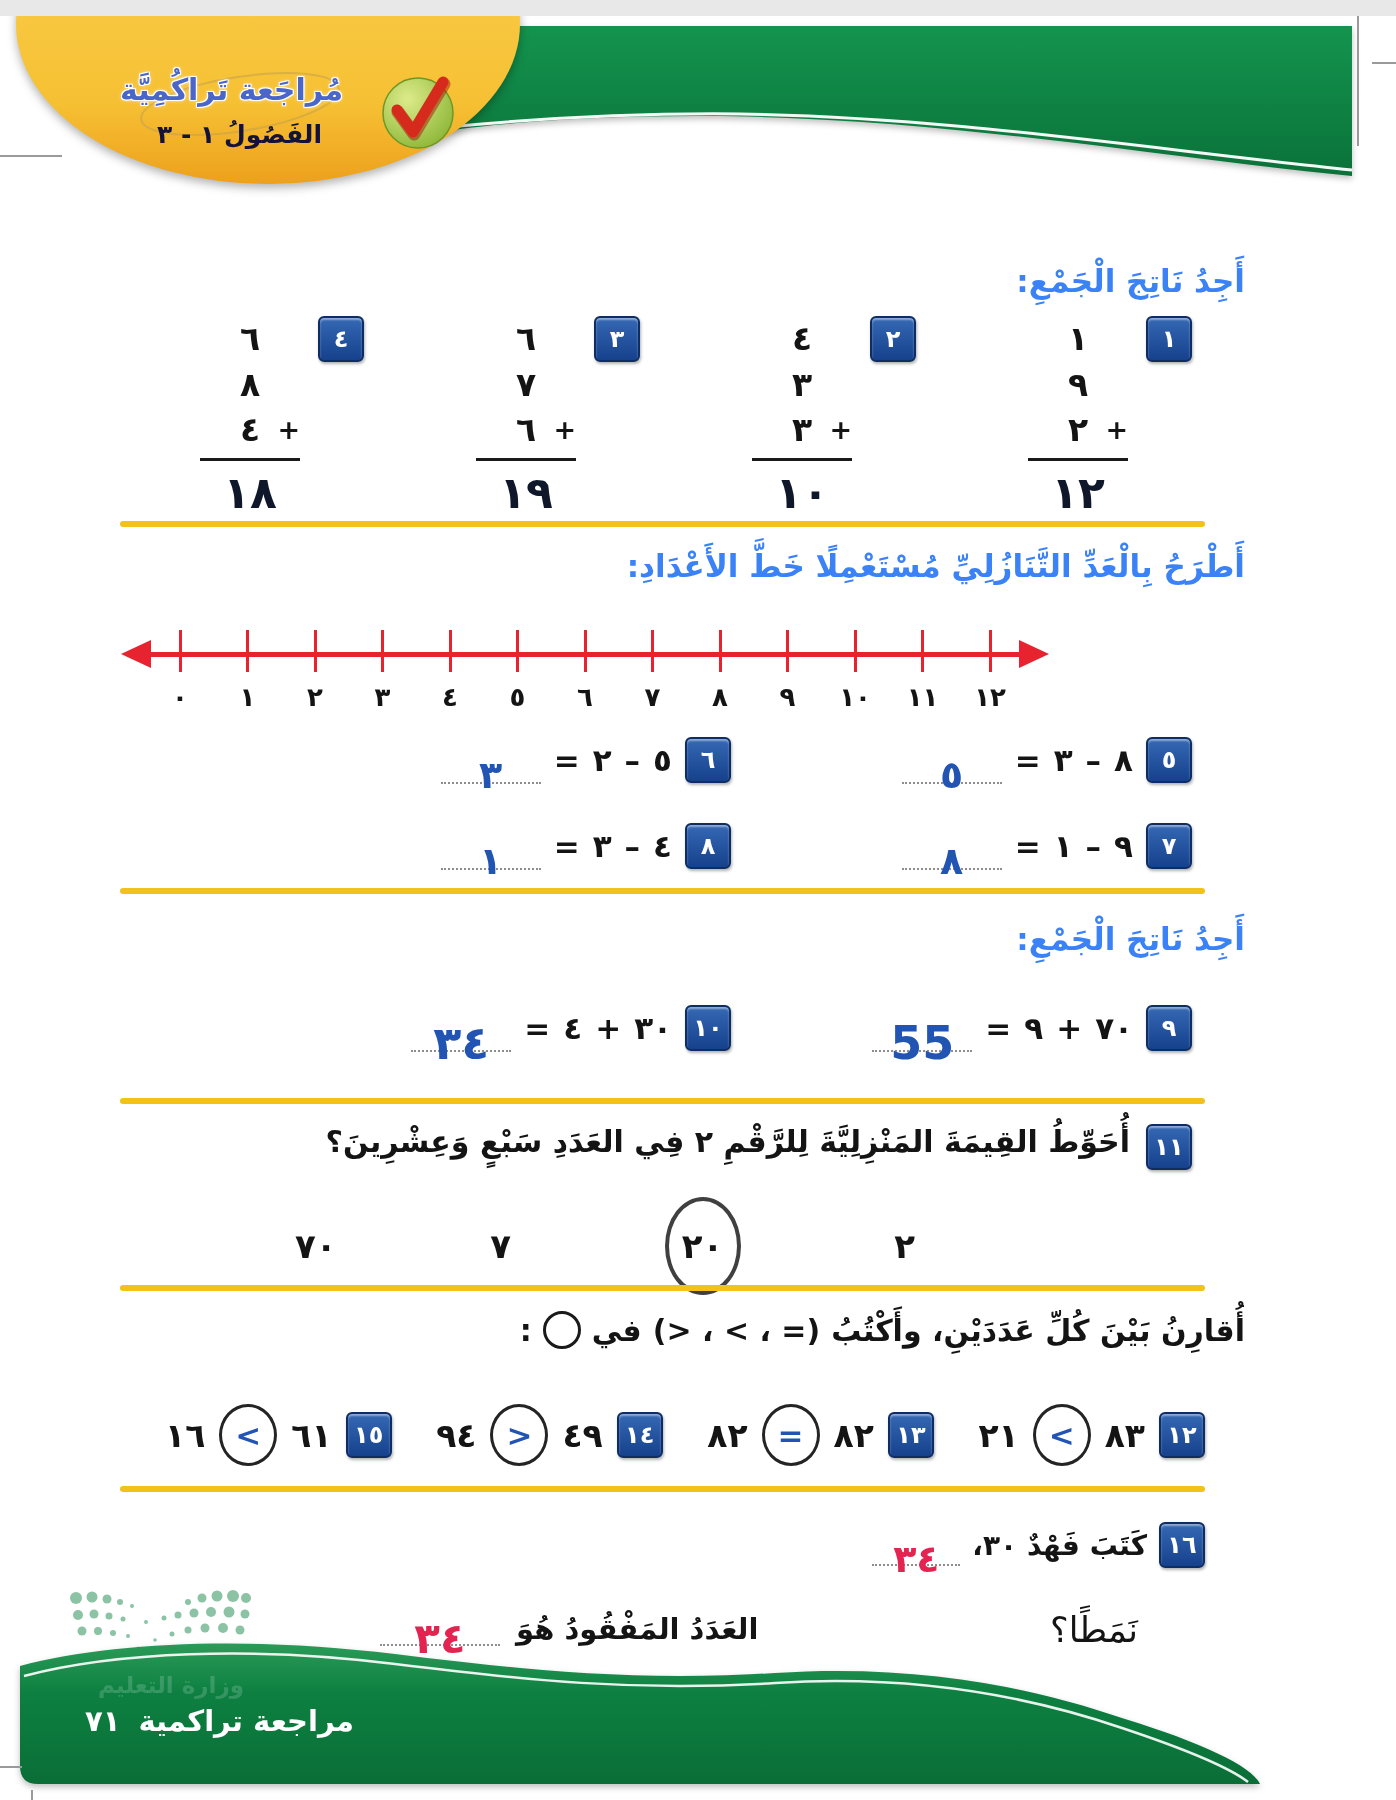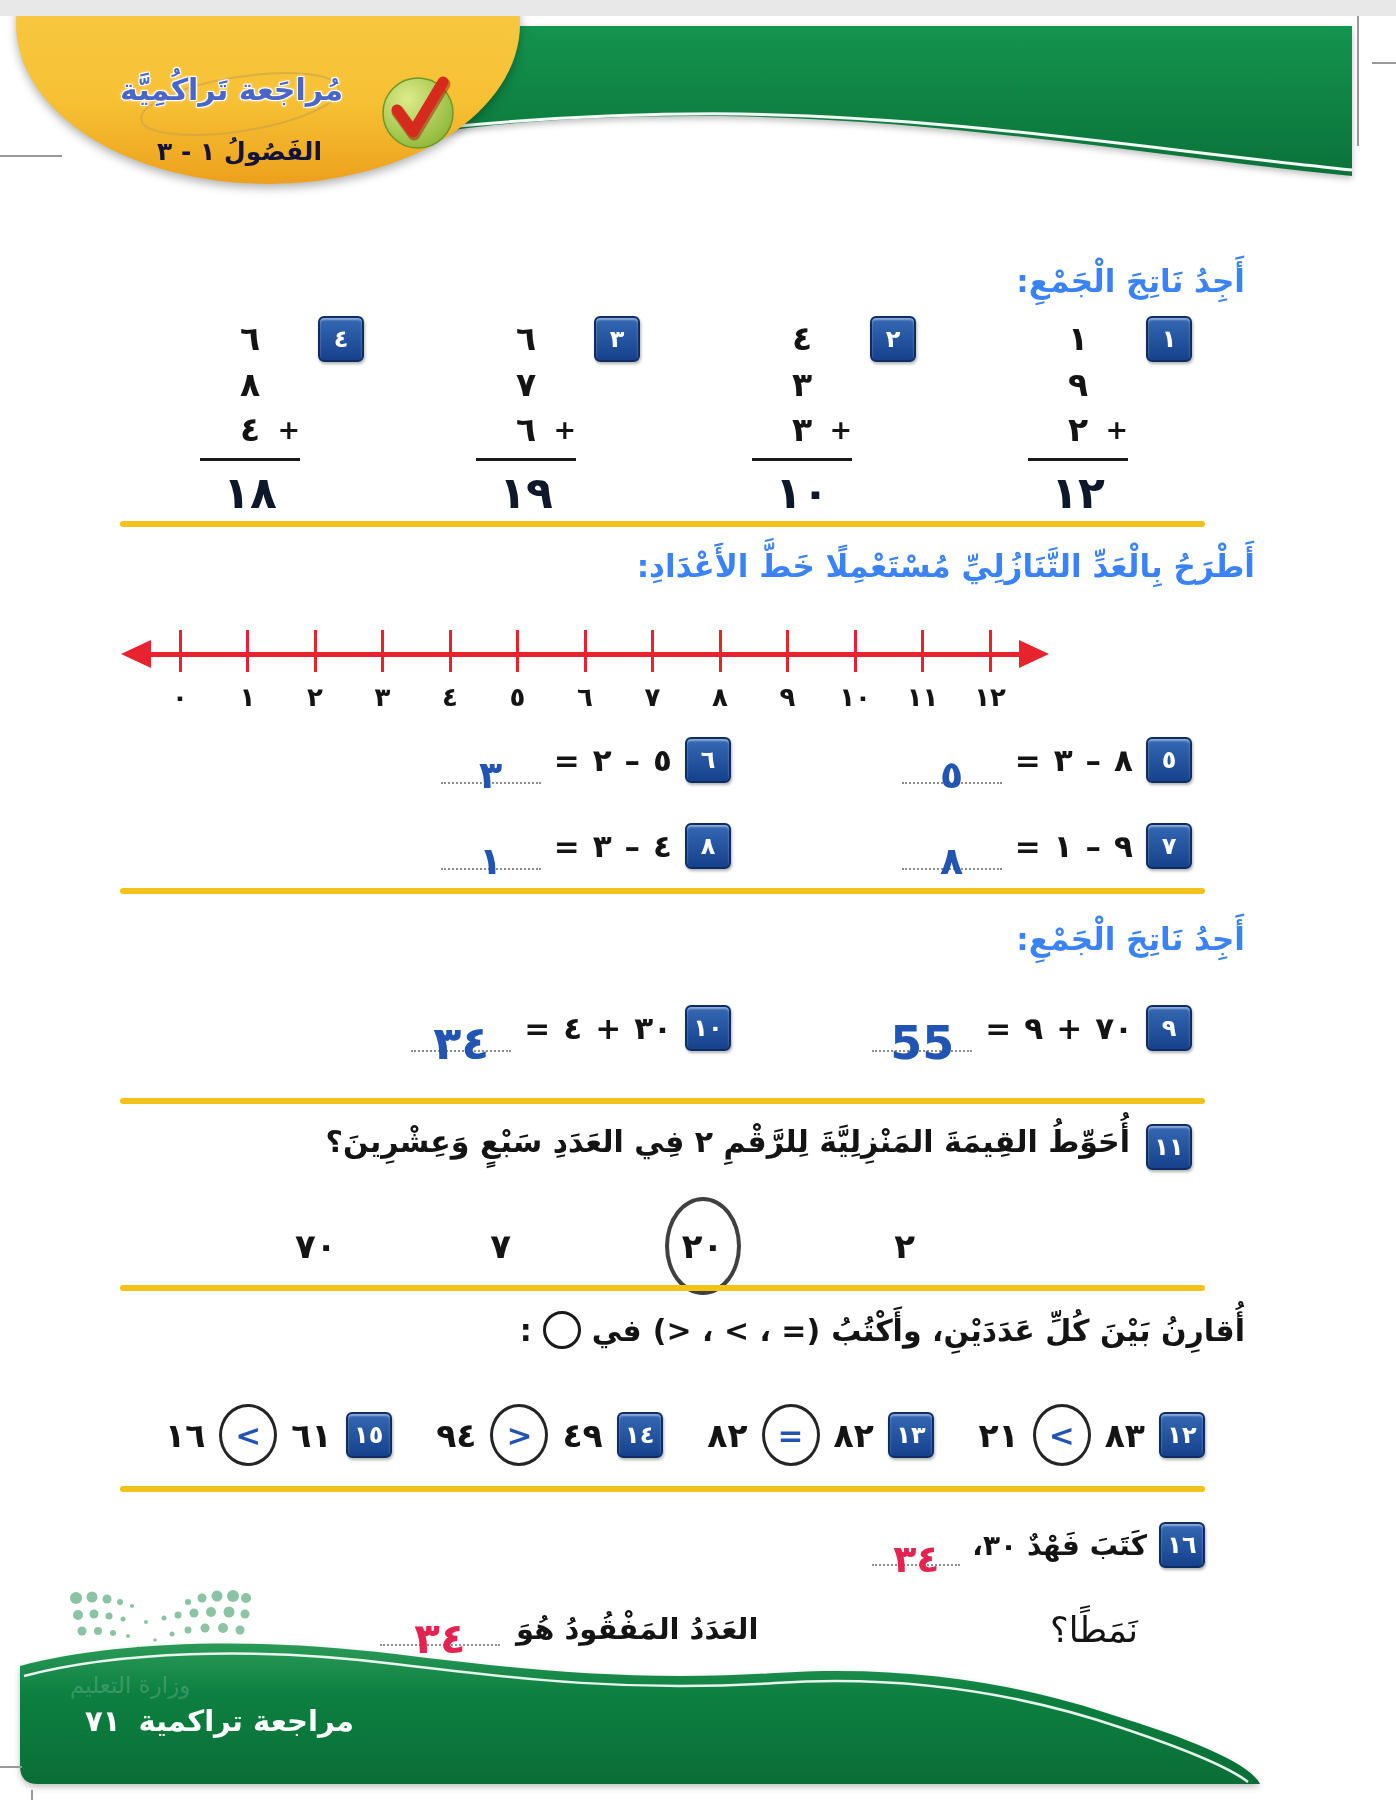--- a/index.html
+++ b/index.html
@@ -8,21 +8,21 @@
     font-family:"DejaVu Sans",sans-serif;direction:rtl;overflow:hidden;color:#141414;
   }
   svg{display:block;}
   .abs{position:absolute;}
   
   .h-section{position:absolute;font-size:31px;font-weight:bold;white-space:nowrap;color:#3b82f6;}
   
   .badge-title{position:absolute;left:138px;top:56px;width:205px;text-align:center;font-size:30px;
     font-weight:bold;color:#4a66c8;white-space:nowrap;
     text-shadow:1px 1px 0 #fff,-1px -1px 0 #fff,1px -1px 0 #fff,-1px 1px 0 #fff,0 0 4px #fff;}
-  .badge-sub{position:absolute;left:152px;top:121px;width:175px;text-align:center;font-size:25px;
+  .badge-sub{position:absolute;left:152px;top:104px;width:175px;text-align:center;font-size:25px;
     font-weight:bold;color:#13123a;white-space:nowrap;}
   
   .pbox{width:46px;height:46px;border-radius:6px;flex:0 0 auto;display:flex;align-items:center;justify-content:center;
     color:#fff;font-size:24px;font-weight:bold;
     background:linear-gradient(180deg,#3568b4 0%,#16418c 100%);
     border:2px solid #0d2d63;box-sizing:border-box;
     box-shadow:inset 0 2px 2px rgba(255,255,255,.45),1px 2px 3px rgba(0,0,0,.3);}
   
   .divider{position:absolute;left:120px;width:1085px;height:6px;background:#f2c21a;border-radius:3px;}
   
@@ -76,22 +76,22 @@
     font-size:28px;font-weight:bold;white-space:nowrap;}
   .inblank{display:inline-flex;justify-content:center;align-items:flex-end;min-width:88px;height:40px;
     border-bottom:2px dotted #8d8d8d;}
   .inblank .rans{color:#e32350;font-size:38px;line-height:28px;transform:translateY(9px);font-weight:bold;}
   .p16l2a{position:absolute;top:1594px;right:258px;font-size:35px;font-weight:normal;}
   .p16l2b{position:absolute;top:1588px;left:380px;display:flex;gap:16px;align-items:flex-end;
     font-size:29px;font-weight:bold;}
   
   .footer-label{position:absolute;left:85px;top:1688px;display:flex;gap:18px;color:#ffffff;
     font-size:29px;font-weight:bold;white-space:nowrap;}
-  .watermark{position:absolute;left:70px;top:1656px;color:rgba(255,255,255,.17);
-    font-size:23px;font-weight:normal;white-space:nowrap;}
+  .watermark{position:absolute;left:98px;top:1656px;color:rgba(255,255,255,.17);
+    font-size:23px;font-weight:bold;white-space:nowrap;}
 </style>
 </head>
 <body>
 
 <div class="page">
 
   <svg class="abs" style="left:0;top:0;" width="1396" height="210" viewBox="0 0 1396 210">
     <defs>
       <linearGradient id="gGreen" x1="0" y1="0" x2="0" y2="1">
         <stop offset="0" stop-color="#14944e"></stop>
@@ -181,21 +181,21 @@
           <span>٤</span>
           <span class="vplus">+</span>
         </div>
         <div class="vans">١٨</div>
       </div>
     </div>
   </div>
 
   <div class="divider" style="top:505px;"></div>
 
-  <div class="h-section" style="top:532px;right:141px;">أَطْرَحُ بِالْعَدِّ التَّنَازُلِيِّ مُسْتَعْمِلًا خَطَّ الأَعْدَادِ:</div>
+  <div class="h-section" style="top:532px;right:151px;">أَطْرَحُ بِالْعَدِّ التَّنَازُلِيِّ مُسْتَعْمِلًا خَطَّ الأَعْدَادِ:</div>
 
   <div class="numline">
     <div class="nl-arrow-l"></div>
     <div class="nl-line"></div>
     <div class="nl-arrow-r"></div>
     <div class="nl-items">
       <div class="nl-item">
           <div class="nl-tick"></div>
           <div class="nl-lab">٠</div>
         </div>

